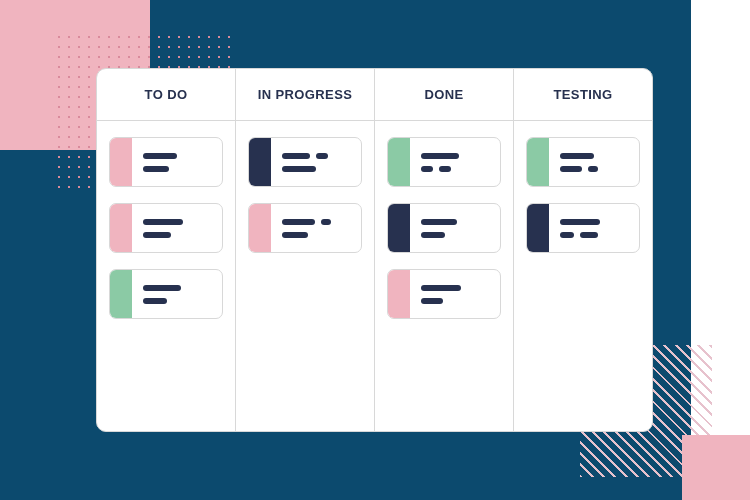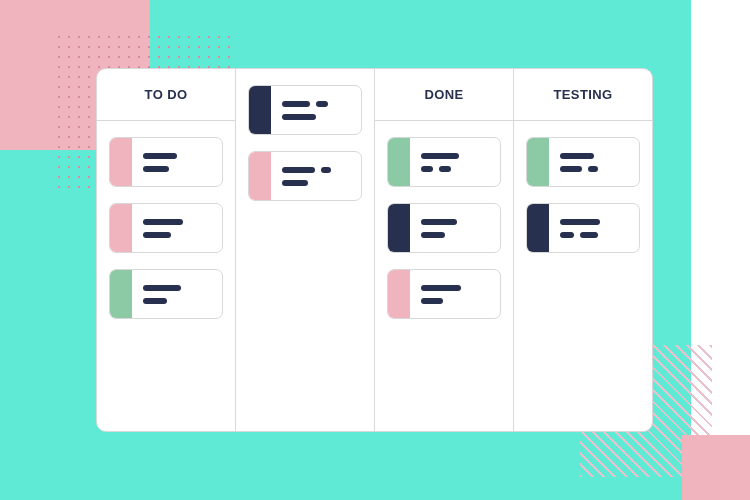--- a/index.html
+++ b/index.html
@@ -10,21 +10,21 @@
   body {
     width: 750px;
     height: 500px;
     overflow: hidden;
     font-family: "Liberation Sans", sans-serif;
   }
   #scene {
     position: relative;
     width: 691px;
     height: 500px;
-    background: #5eead4;
+    background: #0c4a6e;
   }
 
   
   .deco { position: absolute; }
 
   #deco-pink-square-tl {
     left: 0; top: 0;
     width: 150px; height: 150px;
     background: #f0b4bf;
   }
@@ -190,20 +190,23 @@
                   <div class="line" style="width: 38px;"></div>
                 </div>
                 <div class="line-row">
                   <div class="line" style="width: 24px;"></div>
                 </div>
               </div>
             </div>
           </div>
         </div>
         <div class="column">
+          <div class="column-header">
+            <div class="column-title">IN PROGRESS</div>
+          </div>
           <div class="column-body">
             <div class="card">
               <div class="card-accent accent-navy"></div>
               <div class="card-lines">
                 <div class="line-row">
                   <div class="line" style="width: 28px;"></div>
                   <div class="line" style="width: 12px;"></div>
                 </div>
                 <div class="line-row">
                   <div class="line" style="width: 34px;"></div>

